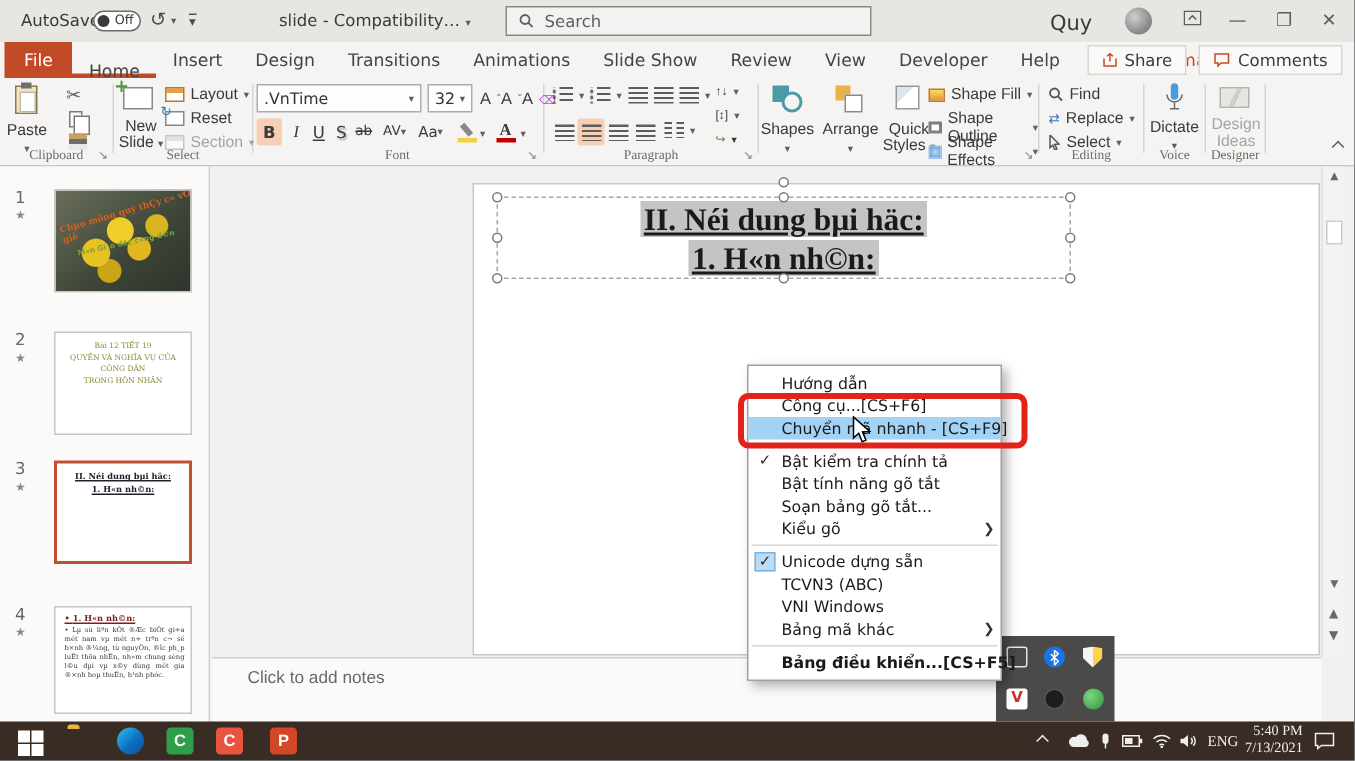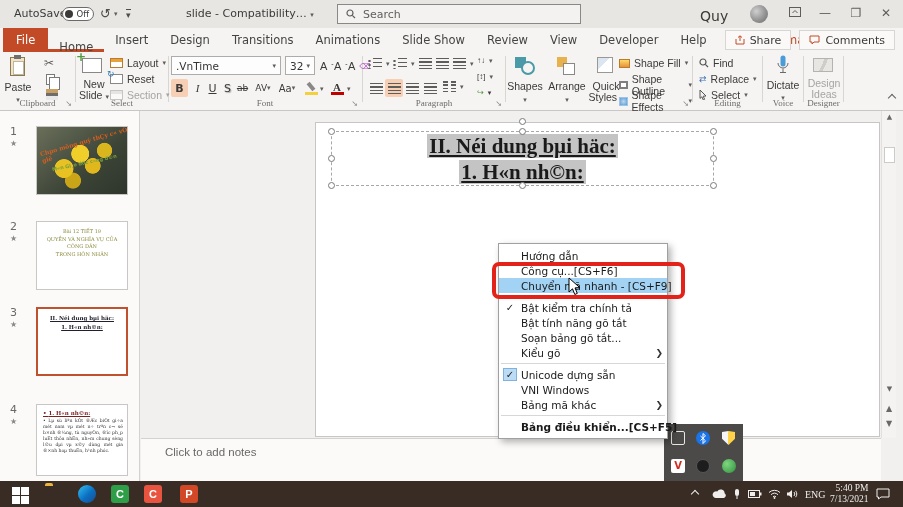--- a/index.html
+++ b/index.html
@@ -562,20 +562,25 @@
         <span class="sub">❯</span>
       </div>
       <div class="msep"></div>
       <div class="mi">
         <span class="chk box">✓</span>
         <span class="lbl">Unicode dựng sẵn</span>
         <span class="sub"></span>
       </div>
       <div class="mi">
         <span class="chk"></span>
+        <span class="lbl">TCVN3 (ABC)</span>
+        <span class="sub"></span>
+      </div>
+      <div class="mi">
+        <span class="chk"></span>
         <span class="lbl">VNI Windows</span>
         <span class="sub"></span>
       </div>
       <div class="mi">
         <span class="chk"></span>
         <span class="lbl">Bảng mã khác</span>
         <span class="sub">❯</span>
       </div>
       <div class="msep"></div>
       <div class="mi bold">

